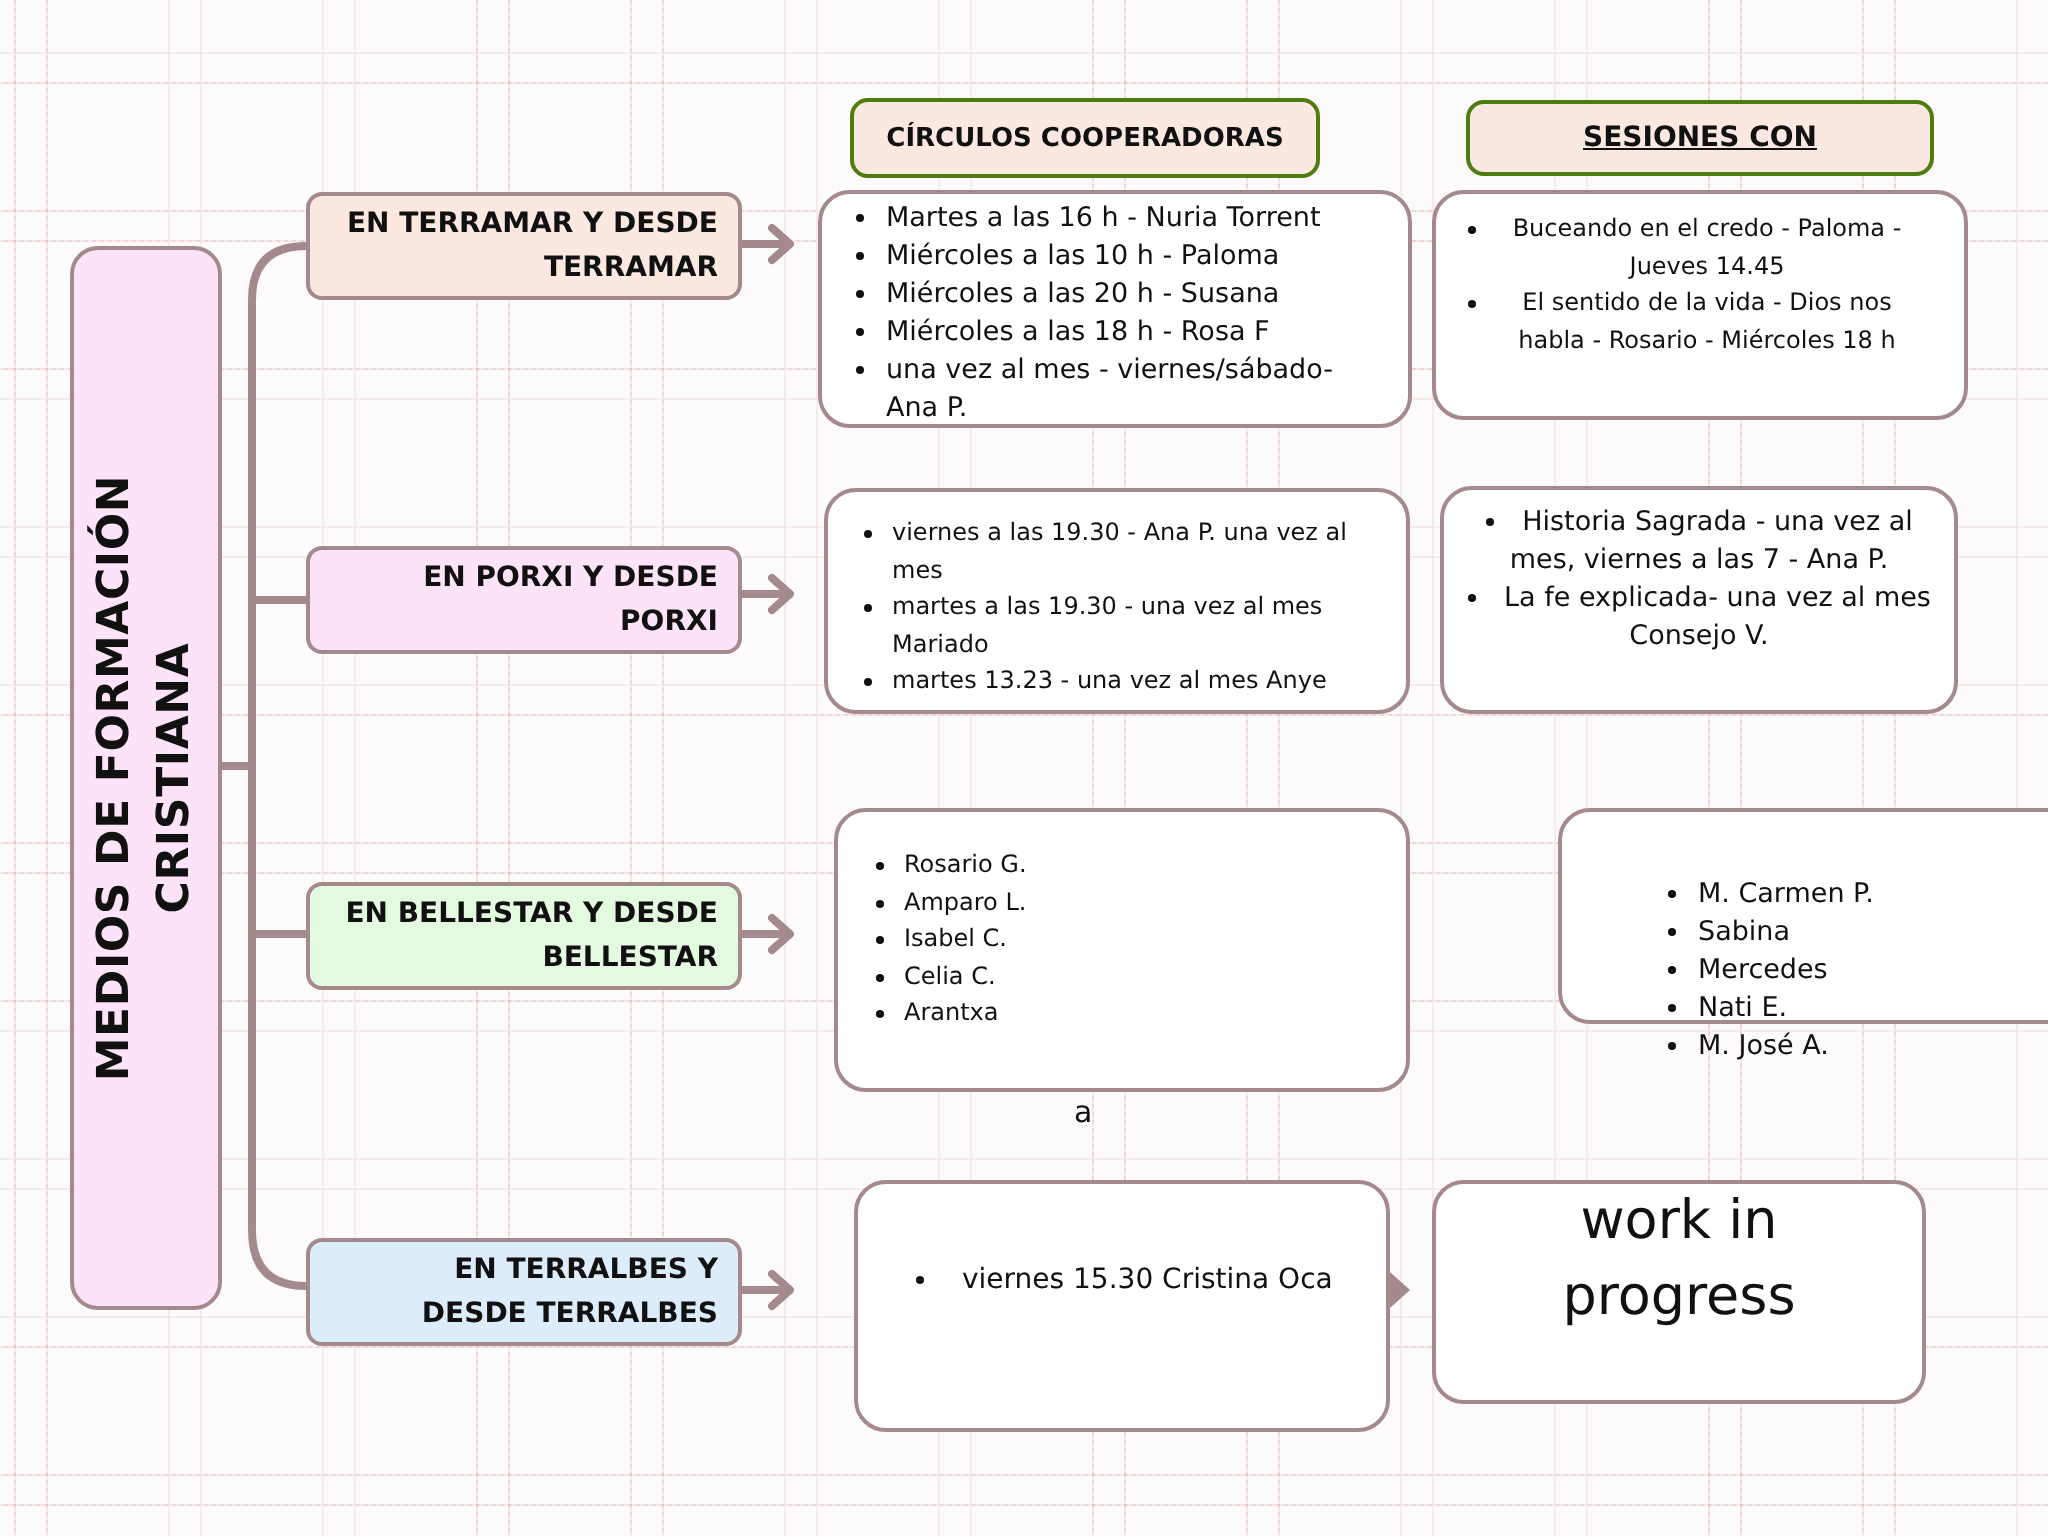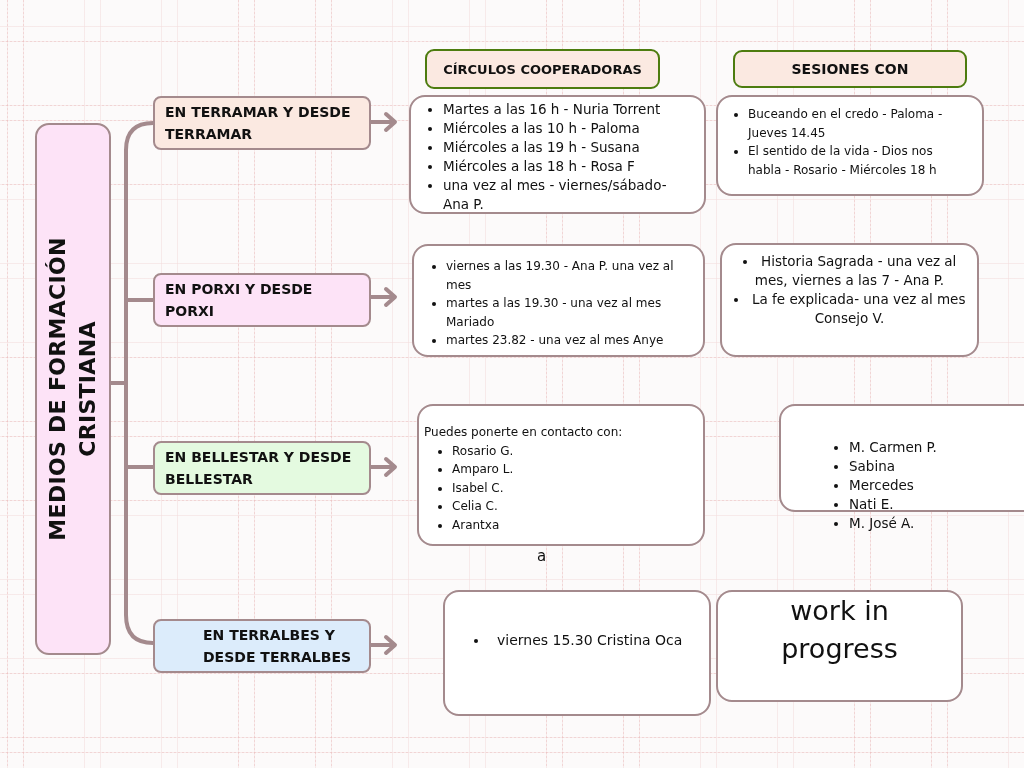--- a/index.html
+++ b/index.html
@@ -36,35 +36,35 @@
     transform:translate(-50%,-50%) rotate(-90deg);
     white-space:nowrap; text-align:center;
     font-weight:bold; font-size:22px; line-height:30px; letter-spacing:0.3px;
     width:520px; color:#111;
   }
   .branch {
     position:absolute; box-sizing:border-box;
     border:2px solid #a48a8d; border-radius:8px;
     width:218px; height:54px;
     display:flex; align-items:center; justify-content:center;
-    text-align:left; font-weight:bold; font-size:14px; line-height:22px;
+    text-align:right; font-weight:bold; font-size:14px; line-height:22px;
     padding:0 10px;
   }
   .header {
     position:absolute; box-sizing:border-box;
     border:2px solid #4d7c0f; border-radius:9px;
     background:#fbe9e1; height:40px;
     display:flex; align-items:center; justify-content:center;
     font-weight:bold; font-size:13px;
   }
   ul { margin:0; padding:0 0 0 20px; }
   li { margin:0; }
   .list13 { font-size:13.5px; line-height:19px; }
   .list12 { font-size:12px; line-height:18.5px; }
-  .list14 { font-size:14px; line-height:20px;margin-left:16px; }
+  .list14 { font-size:14px; line-height:20px; }
   .centered ul { list-style-position:inside; padding:0; text-align:center; }
   svg.connectors { position:absolute; left:0; top:0; width:1024px; height:768px; pointer-events:none; }
   .stray { position:absolute; left:537px; top:547px; font-size:15px; }
 </style>
 </head>
 <body>
 
 <div class="grid"></div>
 
 <svg class="connectors">
@@ -96,61 +96,60 @@
 </svg>
 
 <div class="box root">
   <div class="root-text">
     <div>MEDIOS DE FORMACIÓN</div>
     <div>CRISTIANA</div>
   </div>
 </div>
 
 <div class="header" style="left:425px;top:49px;width:235px;">CÍRCULOS COOPERADORAS</div>
-<div class="header" style="left:733px;top:50px;width:234px;height:38px;font-size:14px;">SESIONES CON</div>
+<div class="header" style="left:733px;top:50px;width:234px;height:38px;font-size:14px;text-decoration:underline;">SESIONES CON</div>
 
 <div class="branch" style="left:153px;top:96px;background:#fbe9e1;">EN TERRAMAR Y DESDE TERRAMAR</div>
 <div class="branch" style="left:153px;top:273px;background:#fde3f7;">EN PORXI Y DESDE PORXI</div>
 <div class="branch" style="left:153px;top:441px;background:#e4fae0;">EN BELLESTAR Y DESDE BELLESTAR</div>
 <div class="branch" style="left:153px;top:619px;background:#dcecfb;padding-left:48px;">EN TERRALBES Y DESDE TERRALBES</div>
 
 <div class="box list13" style="left:409px;top:95px;width:297px;height:119px;padding:3px 8px 0 12px;">
   <ul>
     <li>Martes a las 16 h - Nuria Torrent</li>
     <li>Miércoles a las 10 h - Paloma</li>
-    <li>Miércoles a las 19 h -  Susana</li>
+    <li>Miércoles a las 20 h -  Susana</li>
     <li>Miércoles a las 18 h - Rosa F</li>
     <li>una vez al mes - viernes/sábado- Ana P.</li>
   </ul>
 </div>
 
-<div class="box list12" style="left:716px;top:95px;width:268px;height:101px;padding:8px 23px 0 10px;">
+<div class="box list12" style="left:716px;top:95px;width:268px;height:115px;padding:8px 23px 0 10px;text-align:center;">
   <ul>
     <li>Buceando en el credo - Paloma - Jueves 14.45</li>
     <li>El sentido de la vida - Dios nos habla -  Rosario - Miércoles 18 h</li>
   </ul>
 </div>
 
 <div class="box list12" style="left:412px;top:244px;width:293px;height:113px;padding:11px 8px 0 12px;">
   <ul>
     <li>viernes a las 19.30 - Ana P.  una vez al mes</li>
     <li>martes a las 19.30 - una vez al mes Mariado</li>
-    <li>martes 23.82 - una vez al mes Anye</li>
+    <li>martes 13.23 - una vez al mes Anye</li>
   </ul>
 </div>
 
 <div class="box list13 centered" style="left:720px;top:243px;width:259px;height:114px;padding:7px 10px 0 10px;">
   <ul>
     <li>Historia Sagrada - una vez al mes, viernes a las 7 - Ana P.</li>
     <li>La fe explicada- una vez al mes Consejo V.</li>
   </ul>
 </div>
 
 <div class="box list12" style="left:417px;top:404px;width:288px;height:142px;padding:17px 8px 0 5px;">
-  <div>Puedes ponerte en contacto con:</div>
   <ul style="padding-left:28px;">
     <li>Rosario G.</li>
     <li>Amparo L.</li>
     <li>Isabel C.</li>
     <li>Celia C.</li>
     <li>Arantxa</li>
   </ul>
 </div>
 <div class="stray">a</div>
 

